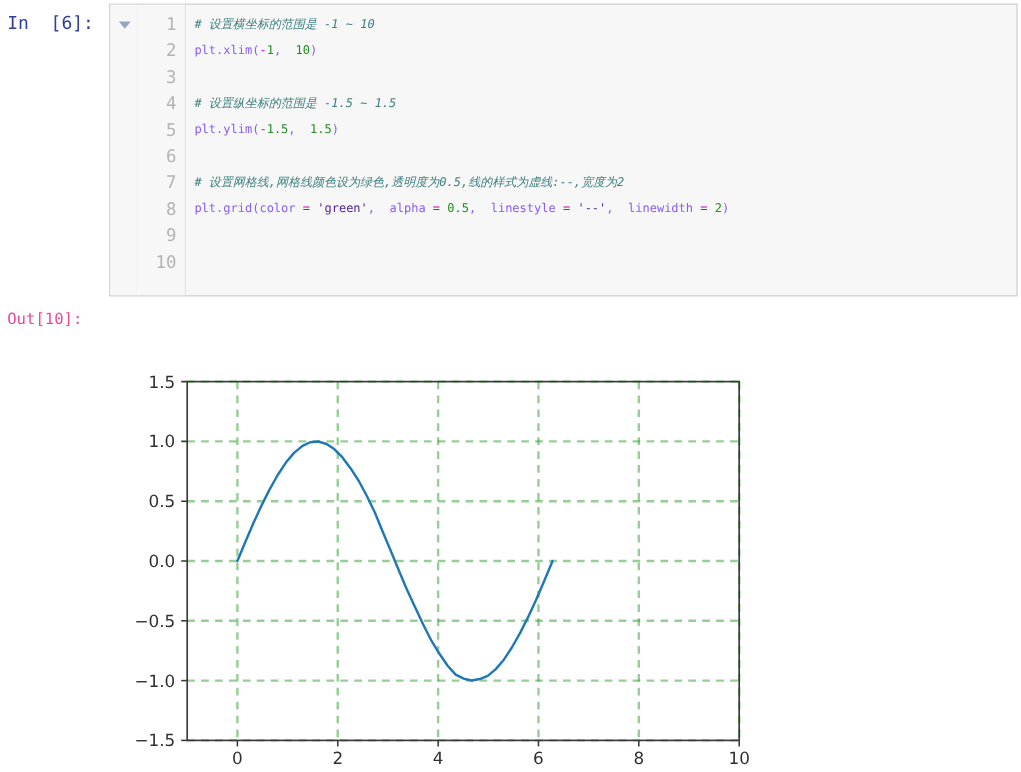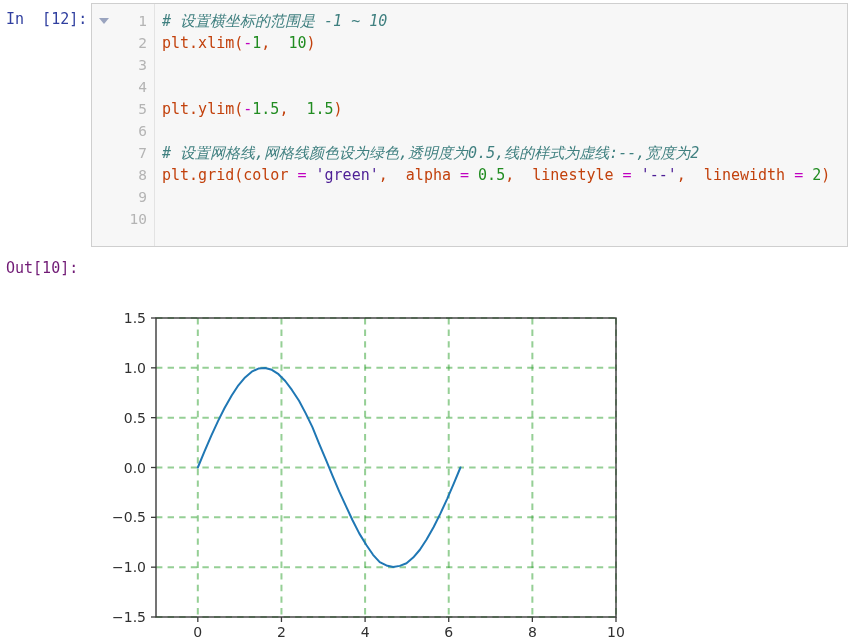--- a/index.html
+++ b/index.html
@@ -79,42 +79,42 @@
     left: 64px; top: 0px;
     right: 0; bottom: 0;
     overflow: hidden;
   }
   .cline {
     position: absolute;
     left: 6px;
     height: 22px;
     line-height: 22px;
     font-family: "DejaVu Sans Mono", monospace;
-    font-size: 15px;
+    font-size: 10px;
     color: #1a1a1a;
     white-space: pre;
   }
   .tok-comment { color: #408080; font-style: italic; }
   .tok-num     { color: #218c21; }
   .tok-op      { color: #c000c0; }
   .tok-str     { color: #4c1d95; }
-  .tok-plain   { color: #c2410c; }
+  .tok-plain   { color: #8b5cf6; }
 
   
   .out-row {
     position: absolute;
     left: 0; top: 256px;
     width: 851px; height: 26px;
   }
   .prompt-out {
     position: absolute;
     left: 6px; top: 3px;
     font-family: "DejaVu Sans Mono", monospace;
-    font-size: 15px;
-    color: #701a75;
+    font-size: 13px;
+    color: #ec4899;
     white-space: pre;
   }
   .out-text {
     position: absolute;
     left: 97px; top: 3px;
     font-family: "DejaVu Sans Mono", monospace;
     font-size: 15px;
     color: #1a1a1a;
     white-space: pre;
   }
@@ -127,21 +127,21 @@
     height: 353px;
     background: #ffffff;
   }
   .fig-svg { display: block; }
 </style>
 </head>
 <body>
 
 <div class="in-row">
 
-  <div class="prompt-in">In  [12]:</div>
+  <div class="prompt-in">In  [6]:</div>
 
   <div class="cell-box">
 
     <div class="collapser">
       <div class="collapse-tri"></div>
     </div>
 
     <div class="gutter" id="gutter">
         <div class="ln" style="top: 6px;">1</div>
         <div class="ln" style="top: 28px;">2</div>
@@ -152,20 +152,21 @@
         <div class="ln" style="top: 138px;">7</div>
         <div class="ln" style="top: 160px;">8</div>
         <div class="ln" style="top: 182px;">9</div>
         <div class="ln" style="top: 204px;">10</div>
       </div>
 
     <div class="code-area" id="code-area">
         <div class="cline" style="top: 6px;"><span class="tok-comment"># 设置横坐标的范围是 -1 ~ 10</span></div>
         <div class="cline" style="top: 28px;"><span class="tok-plain">plt.xlim(</span><span class="tok-op">-</span><span class="tok-num">1</span><span class="tok-plain">,  </span><span class="tok-num">10</span><span class="tok-plain">)</span></div>
         <div class="cline" style="top: 50px;"></div>
+        <div class="cline" style="top: 72px;"><span class="tok-comment"># 设置纵坐标的范围是 -1.5 ~ 1.5</span></div>
         <div class="cline" style="top: 94px;"><span class="tok-plain">plt.ylim(</span><span class="tok-op">-</span><span class="tok-num">1.5</span><span class="tok-plain">,  </span><span class="tok-num">1.5</span><span class="tok-plain">)</span></div>
         <div class="cline" style="top: 116px;"></div>
         <div class="cline" style="top: 138px;"><span class="tok-comment"># 设置网格线,网格线颜色设为绿色,透明度为0.5,线的样式为虚线:--,宽度为2</span></div>
         <div class="cline" style="top: 160px;"><span class="tok-plain">plt.grid(color </span><span class="tok-op">=</span><span class="tok-plain"> </span><span class="tok-str">'green'</span><span class="tok-plain">,  alpha </span><span class="tok-op">=</span><span class="tok-plain"> </span><span class="tok-num">0.5</span><span class="tok-plain">,  linestyle </span><span class="tok-op">=</span><span class="tok-plain"> </span><span class="tok-str">'--'</span><span class="tok-plain">,  linewidth </span><span class="tok-op">=</span><span class="tok-plain"> </span><span class="tok-num">2</span><span class="tok-plain">)</span></div>
         <div class="cline" style="top: 182px;"></div>
       </div>
   </div>
 </div>
 
 <div class="out-row">

